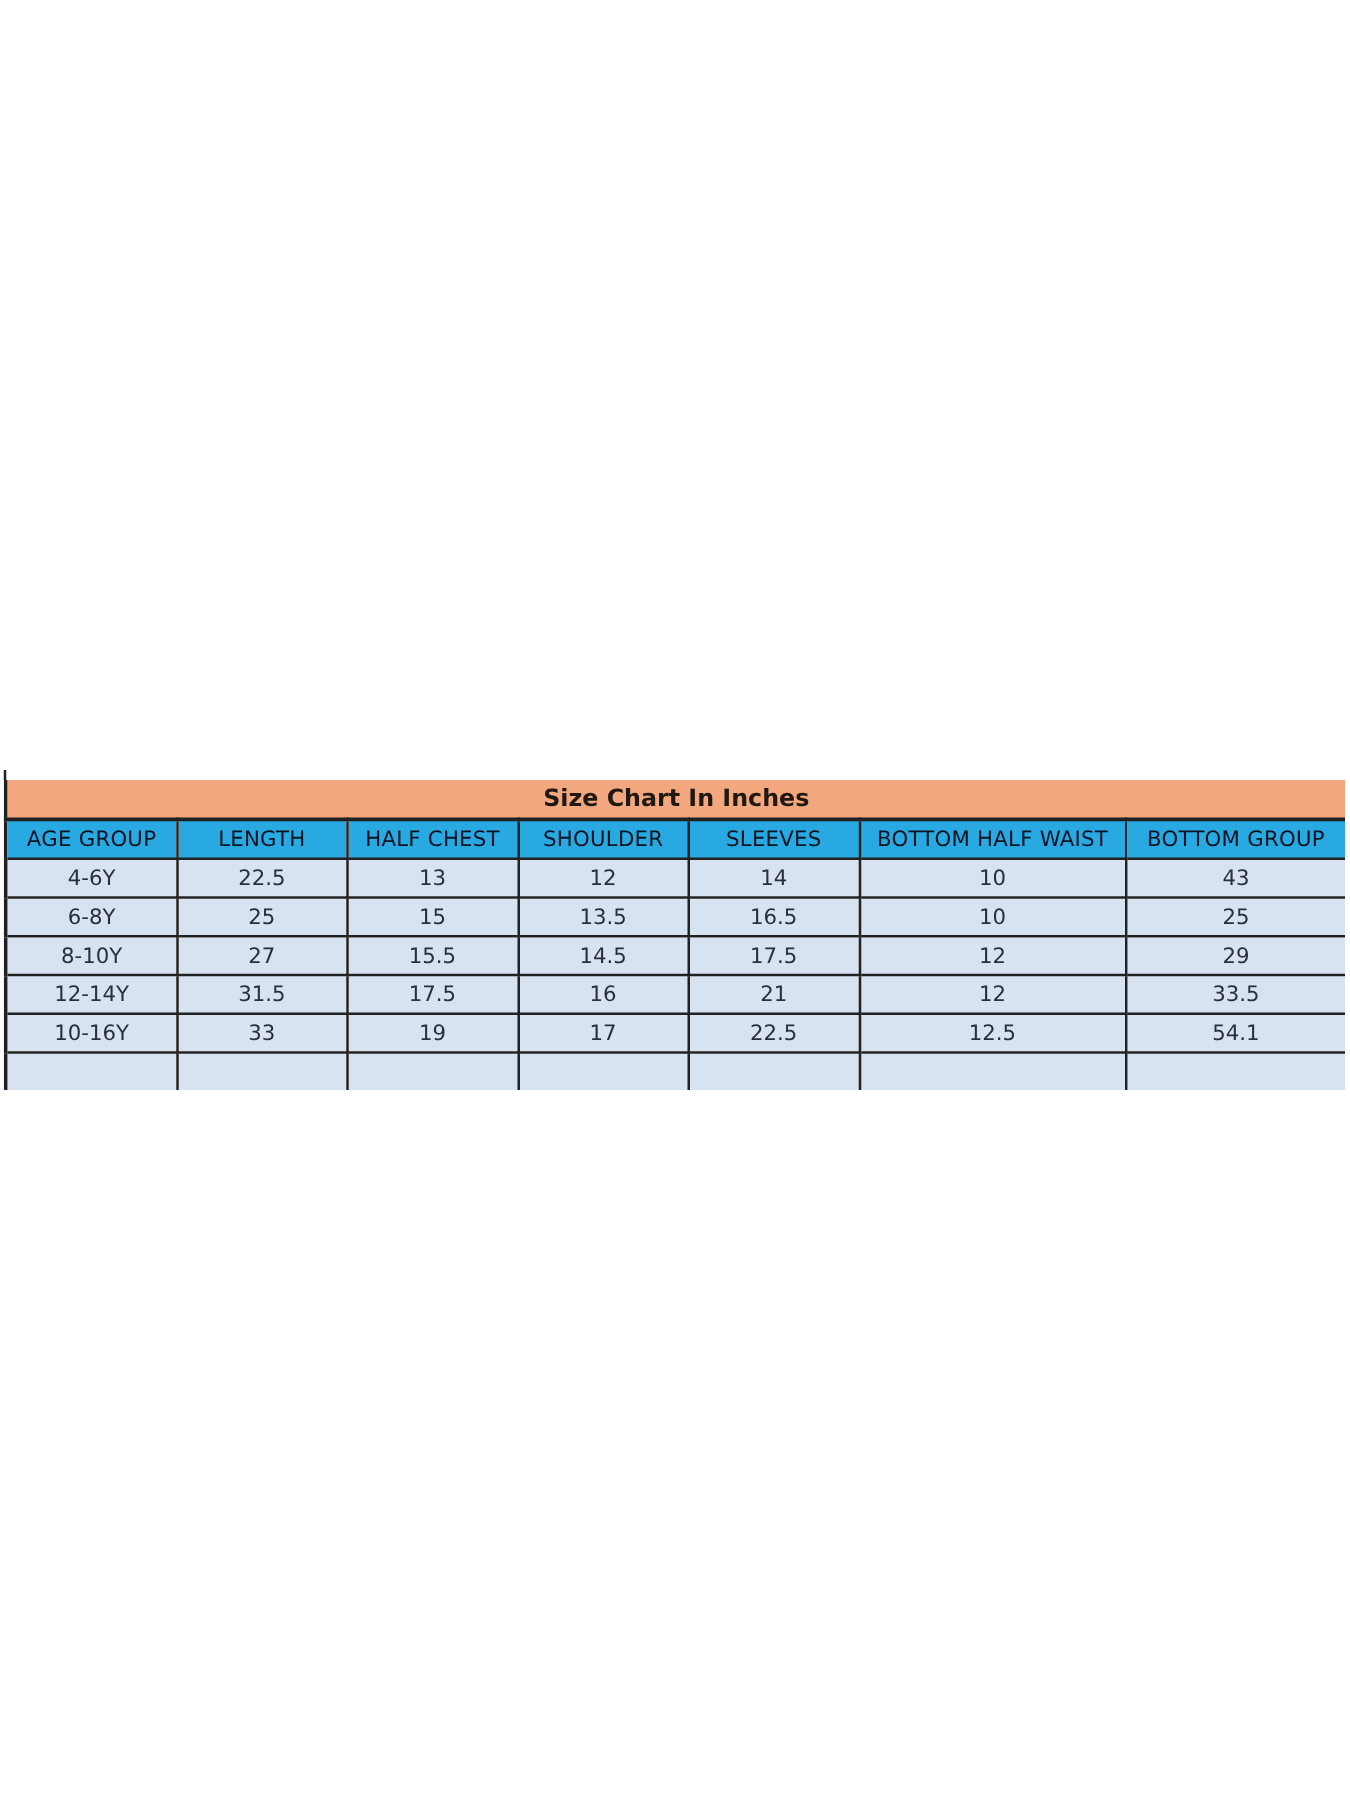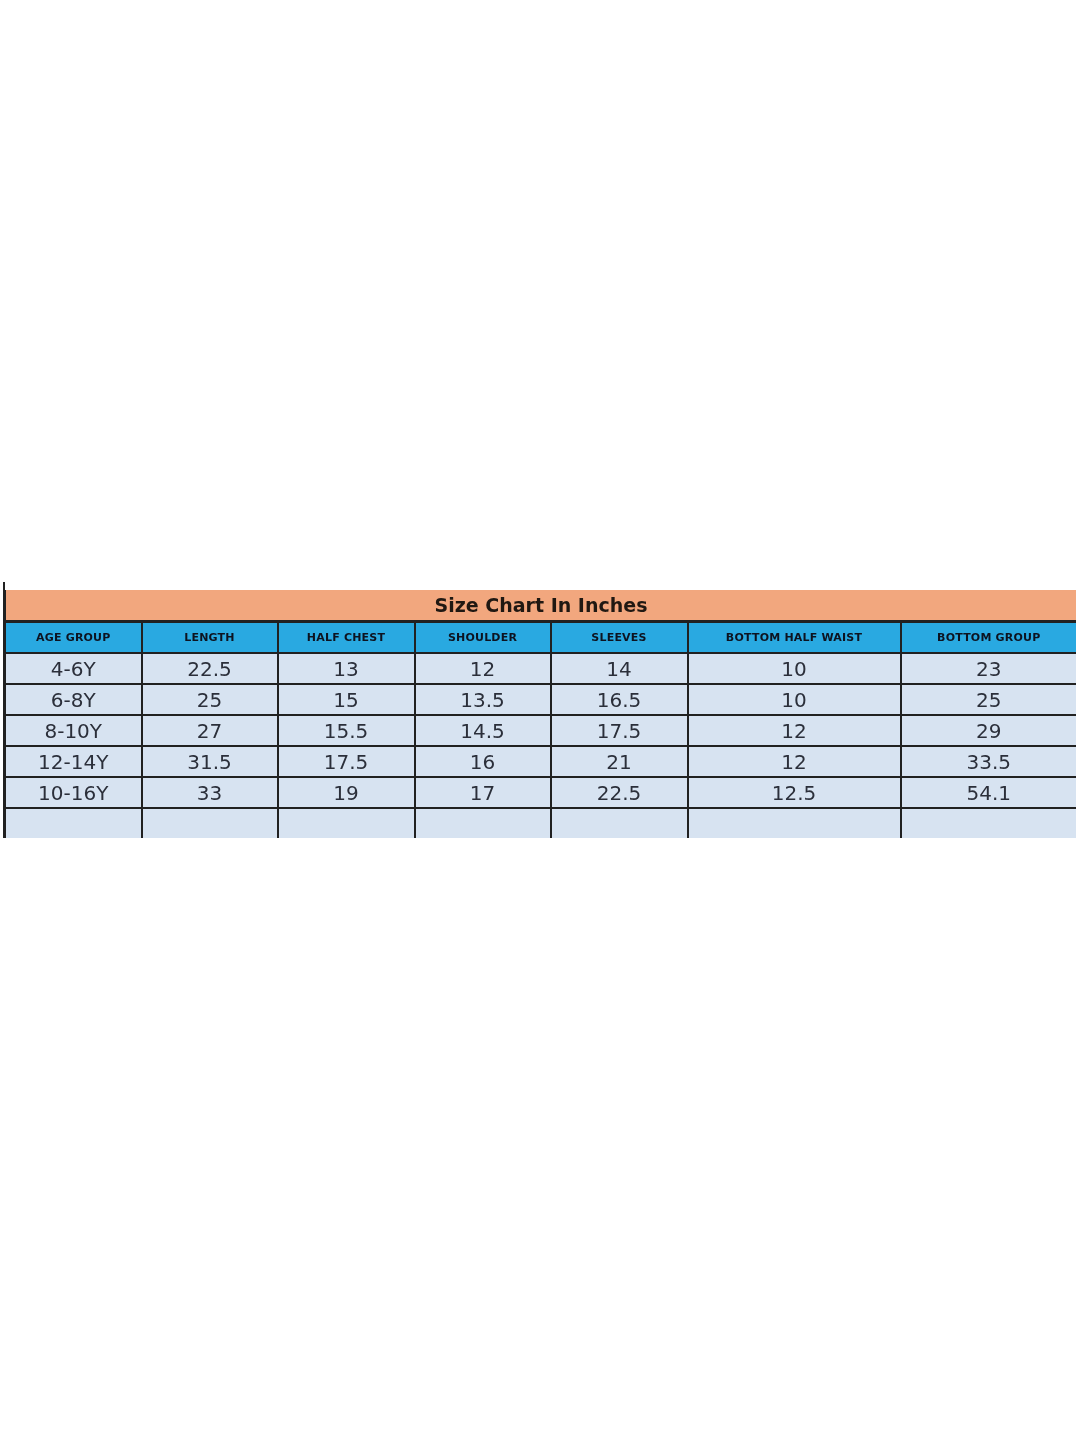--- a/index.html
+++ b/index.html
@@ -9,20 +9,21 @@
   body {
     font-family: "DejaVu Sans", "Liberation Sans", sans-serif;
     background: #ffffff;
   }
   .stage {
     position: relative;
     width: 1080px;
     height: 1092px;
     background: var(--page-bg, #ffffff);
     overflow: hidden;
+    margin-top: 34px;
   }
   
   .stub-top-left {
     position: absolute;
     left: 3px;
     top: 582px;
     width: 2px;
     height: 8px;
     background: var(--border, #212121);
   }
@@ -61,29 +62,29 @@
     color: var(--title-text, #201812);
     font-weight: bold;
     font-size: 19px;
     height: 30px;
     border-top: none !important;
     border-bottom-width: 3px !important;
   }
   table.size-chart th {
     background: var(--header-bg, #29A9E1);
     color: var(--header-text, #0D1320);
-    font-weight: bold;
-    font-size: 11px;
+    font-weight: normal;
+    font-size: 17px;
     height: 29px;
     letter-spacing: 0.2px;
   }
   table.size-chart tbody td {
     background: var(--row-bg, #D7E3F1);
     color: var(--cell-text, #2B2F3A);
-    font-size: 20px;
+    font-size: 17px;
     height: 29px;
   }
   tr.clipped-row td {
     height: 30px;           
     border-bottom: none;
   }
 </style>
 </head>
 <body>
 
@@ -115,21 +116,21 @@
           </tr>
       </thead>
       <tbody id="table-body">
           <tr>
             <td>4-6Y</td>
             <td>22.5</td>
             <td>13</td>
             <td>12</td>
             <td>14</td>
             <td>10</td>
-            <td>23</td>
+            <td>43</td>
           </tr>
           <tr>
             <td>6-8Y</td>
             <td>25</td>
             <td>15</td>
             <td>13.5</td>
             <td>16.5</td>
             <td>10</td>
             <td>25</td>
           </tr>

